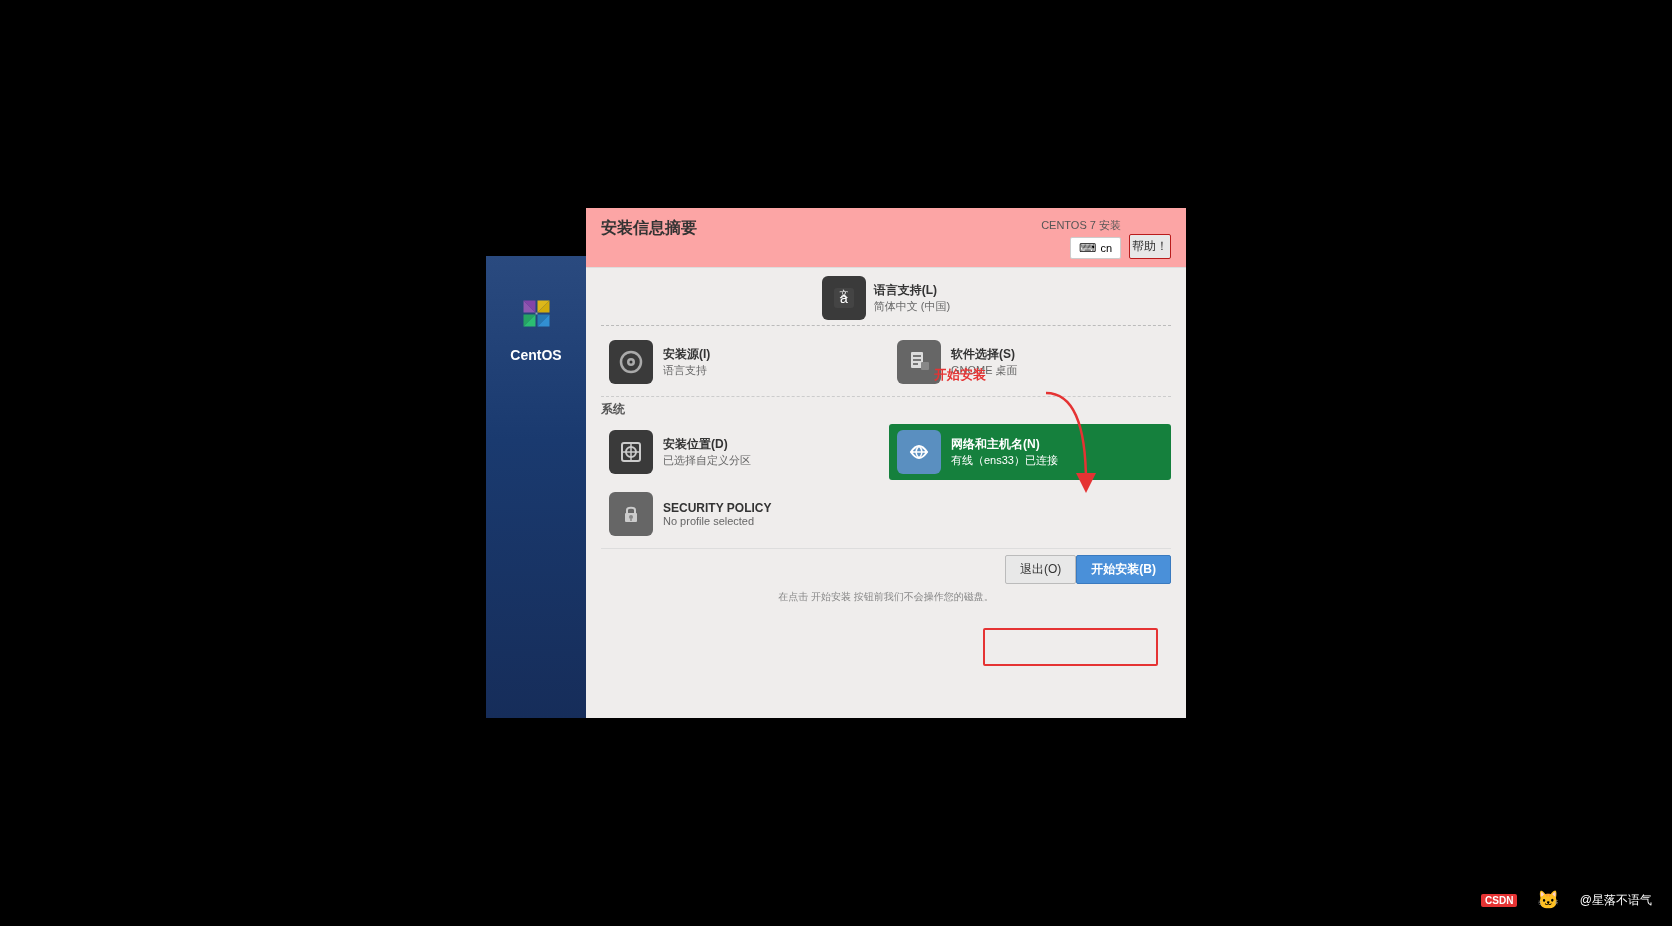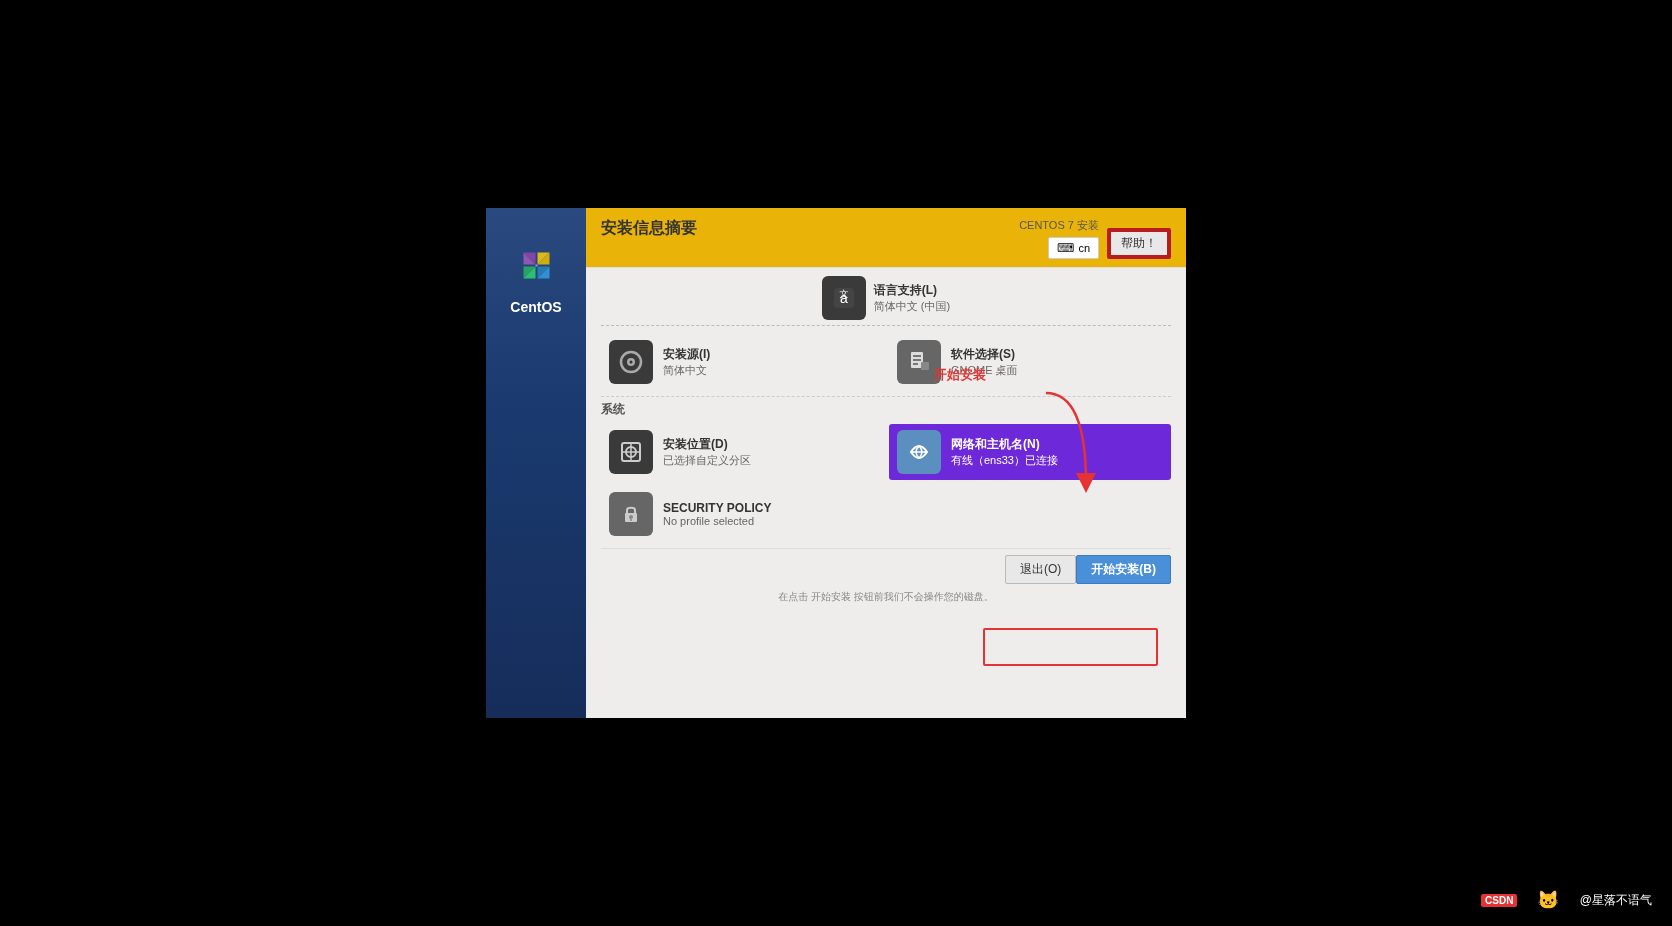--- a/index.html
+++ b/index.html
@@ -20,20 +20,21 @@
       display: flex;
     }
     
     .sidebar {
       width: 100px;
       background: linear-gradient(180deg, #2a4a7f 0%, #1a3a6f 40%, #162d5a 100%);
       display: flex;
       flex-direction: column;
       align-items: center;
       padding-top: 30px;
+      margin-top: 48px;
     }
     .centos-logo {
       display: flex;
       flex-direction: column;
       align-items: center;
       gap: 6px;
     }
     .logo-icon {
       width: 55px;
       height: 55px;
@@ -47,21 +48,21 @@
     
     .main-content {
       flex: 1;
       background: #efedec;
       display: flex;
       flex-direction: column;
       overflow: hidden;
     }
     
     .header {
-      background: #eab308;
+      background: #fca5a5;
       padding: 10px 15px 8px 15px;
       display: flex;
       justify-content: space-between;
       align-items: flex-start;
       border-bottom: 1px solid #ddd;
     }
     .header-title {
       font-size: 16px;
       font-weight: bold;
       color: #333;
@@ -80,22 +81,22 @@
       padding: 3px 8px;
       border-radius: 2px;
       font-size: 11px;
       cursor: pointer;
     }
     .keyboard-icon {
       font-size: 12px;
     }
     .help-btn {
       background: #e8e8e8;
-      border: 4px solid #b91c1c;
-      padding: 3px 10px;
+      border: 1px solid #b91c1c;
+      padding: 3px 2px;
       border-radius: 2px;
       font-size: 12px;
       cursor: pointer;
       color: #333;
     }
     
     .scroll-area {
       flex: 1;
       overflow-y: auto;
       padding: 0 15px 10px 15px;
@@ -128,21 +129,21 @@
     }
     .install-item {
       display: flex;
       align-items: center;
       gap: 10px;
       padding: 6px 8px;
       border-radius: 3px;
       cursor: pointer;
     }
     .install-item.active {
-      background: #6d28d9;
+      background: #15803d;
     }
     .item-icon {
       width: 44px;
       height: 44px;
       border-radius: 6px;
       display: flex;
       align-items: center;
       justify-content: center;
       flex-shrink: 0;
     }
@@ -321,21 +322,21 @@
         <div class="install-item">
           <div class="item-icon dark">
             <svg viewBox="0 0 28 28" width="28" height="28">
               <circle cx="14" cy="14" r="10" fill="none" stroke="#aaa" stroke-width="2.5"></circle>
               <circle cx="14" cy="14" r="4" fill="#aaa"></circle>
               <circle cx="14" cy="14" r="1.5" fill="#333"></circle>
             </svg>
           </div>
           <div class="item-text-block">
             <div class="item-title">安装源(I)</div>
-            <div class="item-subtitle">简体中文</div>
+            <div class="item-subtitle">语言支持</div>
           </div>
         </div>
 
         <div class="install-item">
           <div class="item-icon medium">
             <svg viewBox="0 0 28 28" width="28" height="28">
               <rect x="6" y="4" width="12" height="16" rx="1" fill="#ddd"></rect>
               <rect x="8" y="7" width="8" height="2" fill="#777"></rect>
               <rect x="8" y="11" width="8" height="2" fill="#777"></rect>
               <rect x="8" y="15" width="5" height="2" fill="#777"></rect>

